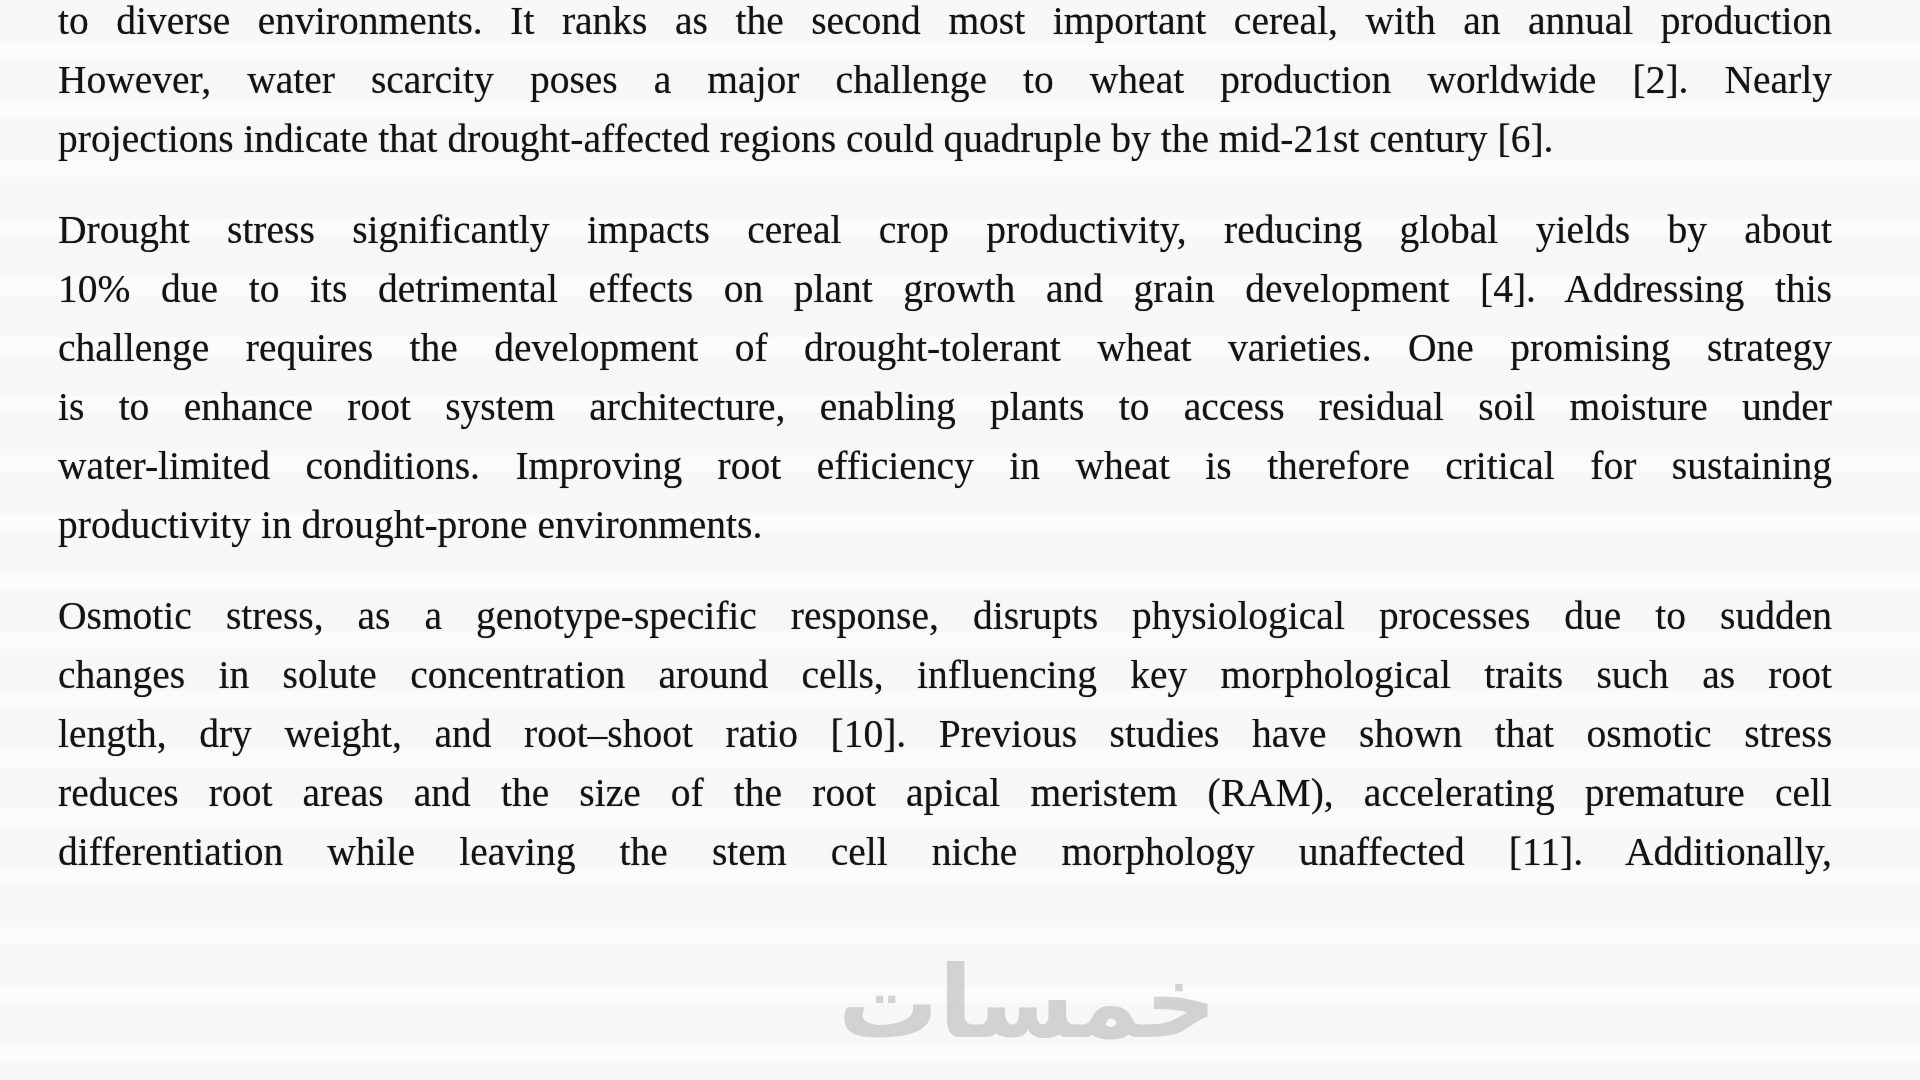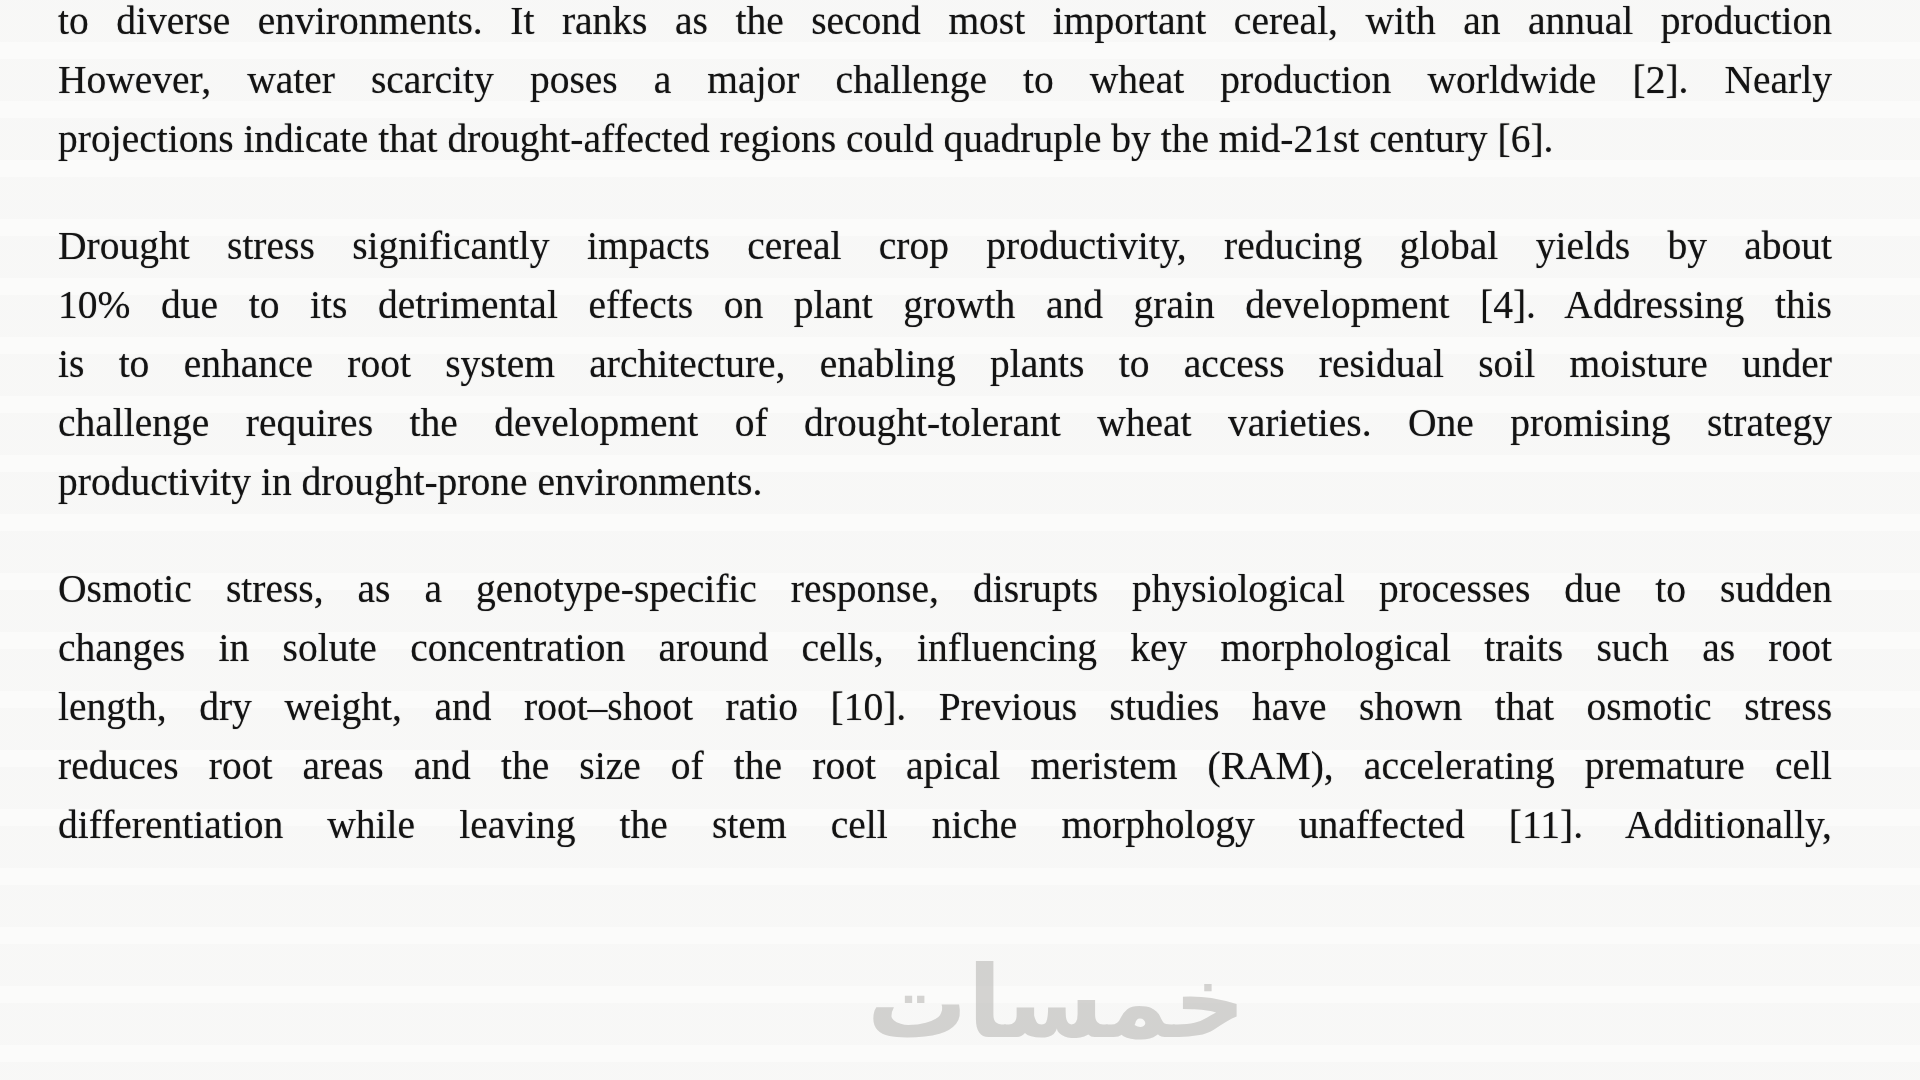--- a/index.html
+++ b/index.html
@@ -23,62 +23,62 @@
   .textblock{
     position:absolute;
     left:58px;top:-8px;width:1774px;
     color:#131313;
     font-size:39.5px;
     line-height:59px;
     z-index:2;
     text-shadow:0 0 1px rgba(10,10,10,0.55);
   }
   .para{margin:0;}
-  .para + .para{margin-top:48px;}
+  .para + .para{margin-top:32px;}
   .line{
     text-align:justify;
     text-align-last:justify;
     white-space:normal;
   }
   .line.endpara{text-align-last:left;}
   .watermark{
     position:absolute;
     left:838px;top:948px;
     z-index:1;
     font-family:"DejaVu Sans", sans-serif;
     font-weight:bold;
     font-size:100px;
     line-height:1.1;
     color:#aeadaa;
     opacity:0.5;
     letter-spacing:2px;
     user-select:none;
-    margin-left:29px;
   }
 </style>
 </head>
 <body>
 
 <div class="page">
 
   <div class="watermark">خمسات</div>
 
   <div class="textblock">
 
     <div class="para">
       <div class="line">to diverse environments. It ranks as the second most important cereal, with an annual production</div>
       <div class="line">However, water scarcity poses a major challenge to wheat production worldwide [2]. Nearly</div>
       <div class="line endpara">projections indicate that drought-affected regions could quadruple by the mid-21st century [6].</div>
     </div>
 
     <div class="para">
       <div class="line">Drought stress significantly impacts cereal crop productivity, reducing global yields by about</div>
       <div class="line">10% due to its detrimental effects on plant growth and grain development [4]. Addressing this</div>
+      <div class="line">challenge requires the development of drought-tolerant wheat varieties. One promising strategy</div>
       <div class="line">is to enhance root system architecture, enabling plants to access residual soil moisture under</div>
-      <div class="line">challenge requires the development of drought-tolerant wheat varieties. One promising strategy</div>
+      <div class="line">water-limited conditions. Improving root efficiency in wheat is therefore critical for sustaining</div>
       <div class="line endpara">productivity in drought-prone environments.</div>
     </div>
 
     <div class="para">
       <div class="line">Osmotic stress, as a genotype-specific response, disrupts physiological processes due to sudden</div>
       <div class="line">changes in solute concentration around cells, influencing key morphological traits such as root</div>
       <div class="line">length, dry weight, and root–shoot ratio [10]. Previous studies have shown that osmotic stress</div>
       <div class="line">reduces root areas and the size of the root apical meristem (RAM), accelerating premature cell</div>
       <div class="line">differentiation while leaving the stem cell niche morphology unaffected [11]. Additionally,</div>
     </div>

